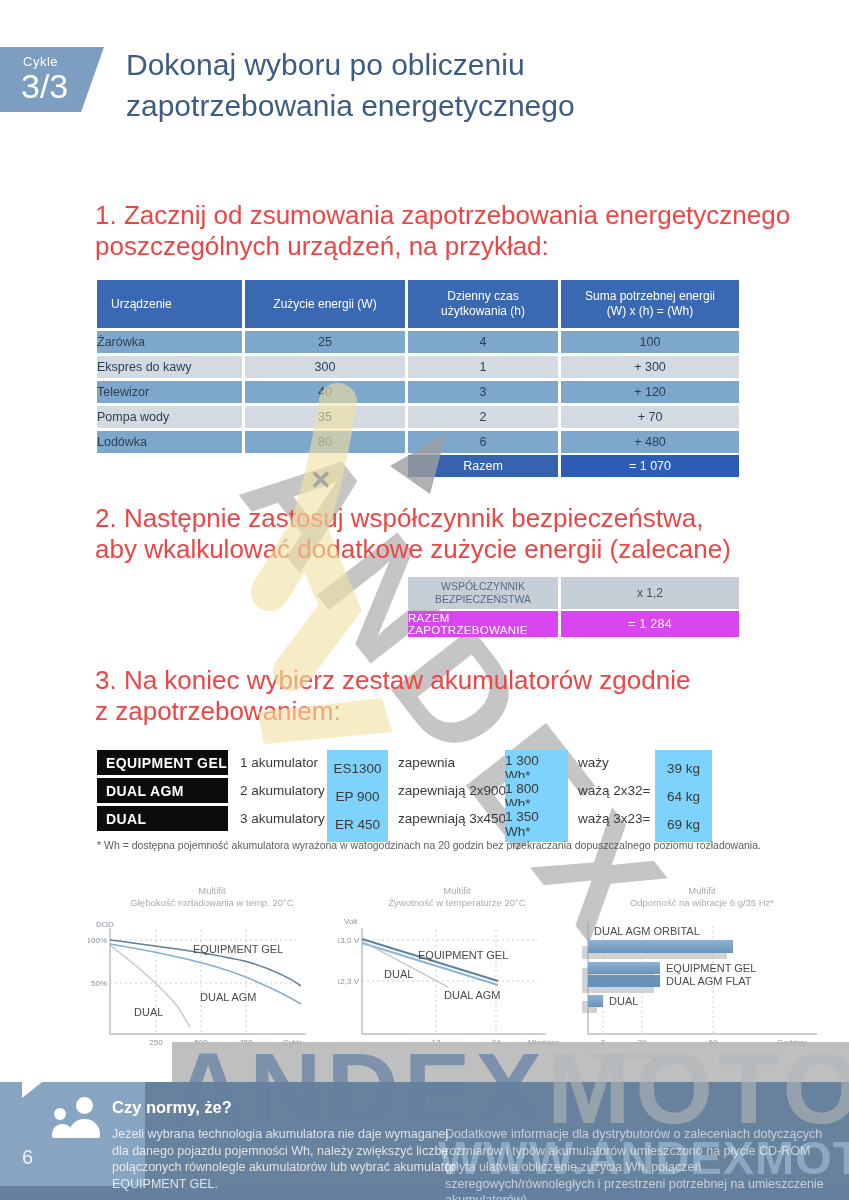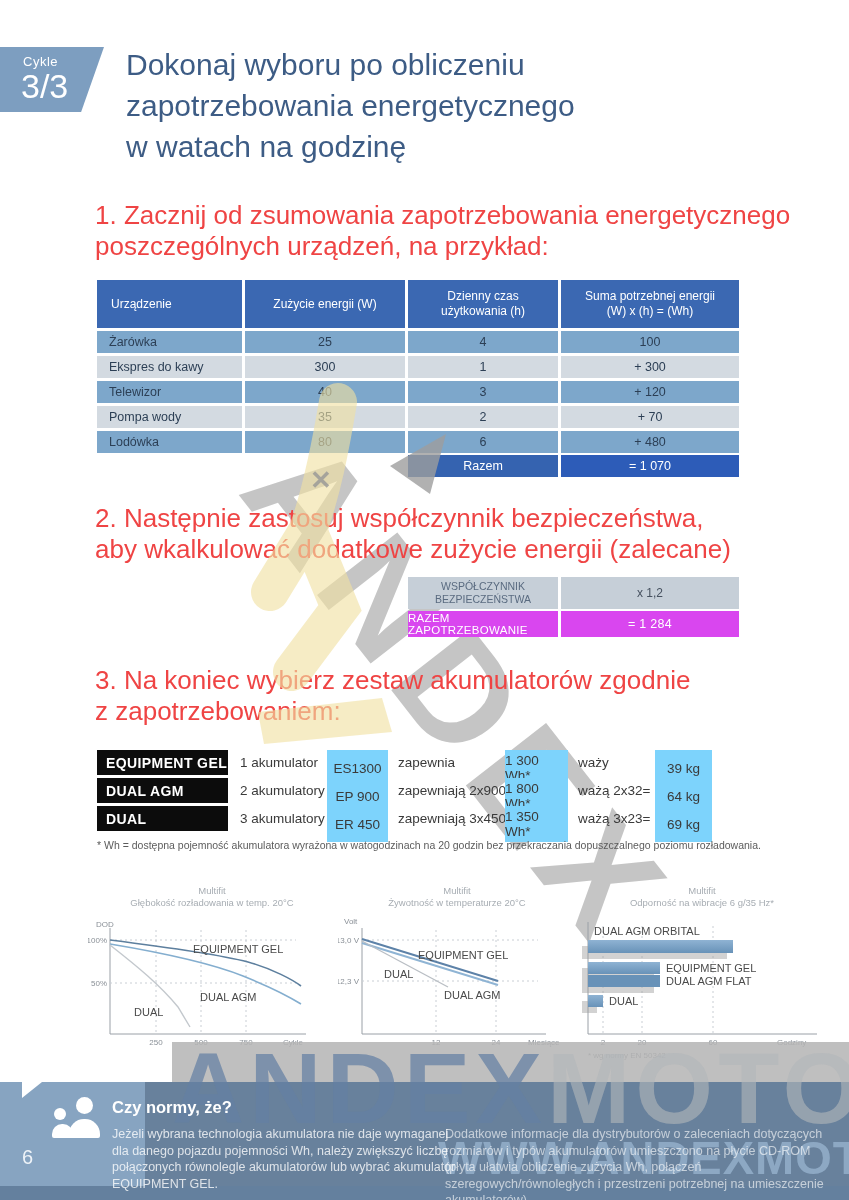--- a/index.html
+++ b/index.html
@@ -12,21 +12,21 @@
   .badge .k{position:absolute;left:23px;top:7px;font-size:13px;letter-spacing:.5px}
   .badge .v{position:absolute;left:21px;top:20px;font-size:34px;font-weight:400}
   .title{position:absolute;left:126px;top:44px;font-size:30px;color:#3d5c85;line-height:41px;z-index:2}
   .step{position:absolute;left:95px;font-size:26px;color:#ef4444;line-height:30.5px;z-index:2}
   
   .t1{position:absolute;left:97px;top:280px;display:grid;grid-template-columns:145px 160px 150px 178px;gap:3px;z-index:2}
   .th{background:#3b68b2;color:#fff;font-size:12px;height:48px;display:flex;align-items:center;justify-content:center;
       text-align:center;padding:0 14px;box-sizing:border-box;line-height:1.25}
   .th.c1{justify-content:flex-start;text-align:center;}
   .td{height:22px;display:flex;align-items:center;justify-content:center;font-size:12.5px;color:#2c3f55}
-  .td.c1{justify-content:flex-start;padding-left:12px}
+  .td.c1{justify-content:flex-start;}
   .rb{background:#7da7cb}.rg{background:#d3dae1}
   .t1tot{position:absolute;left:408px;top:455px;display:grid;grid-template-columns:150px 178px;gap:3px;z-index:2}
   .tot1{background:#3563b0;color:#fff;height:22px;font-size:12.5px;display:flex;align-items:center;justify-content:center}
   .tot2{background:#2d5cb8;color:#fff;height:22px;font-size:12.5px;display:flex;align-items:center;justify-content:center}
   
   .t2{position:absolute;left:408px;top:577px;display:grid;grid-template-columns:150px 178px;gap:2px 3px;z-index:2}
   .s1{background:#c6cfd8;height:32px;font-size:10.5px;color:#5a6b80;display:flex;align-items:center;justify-content:center;text-align:center;line-height:1.2}
   .s1v{font-size:12px;color:#46515f}
   .s2{background:#d946ef;color:#fff;height:26px;font-size:12.5px;display:flex;align-items:center;justify-content:center;letter-spacing:.3px}
   
@@ -87,21 +87,20 @@
 </svg>
 <div class="wm-x">✕</div>
 
 <div class="badge">
   <div class="k">Cykle</div>
   <div class="v">3/3</div>
 </div>
 <div class="title">
   <div>Dokonaj wyboru po obliczeniu</div>
   <div>zapotrzebowania energetycznego</div>
-  <div>w watach na godzinę</div>
 </div>
 
 <div class="step" style="top:200px">
   <div>1. Zacznij od zsumowania zapotrzebowania energetycznego</div>
   <div>poszczególnych urządzeń, na przykład:</div>
 </div>
 
 <div class="t1">
   <div class="th c1">Urządzenie</div>
   <div class="th">Zużycie energii (W)</div>

